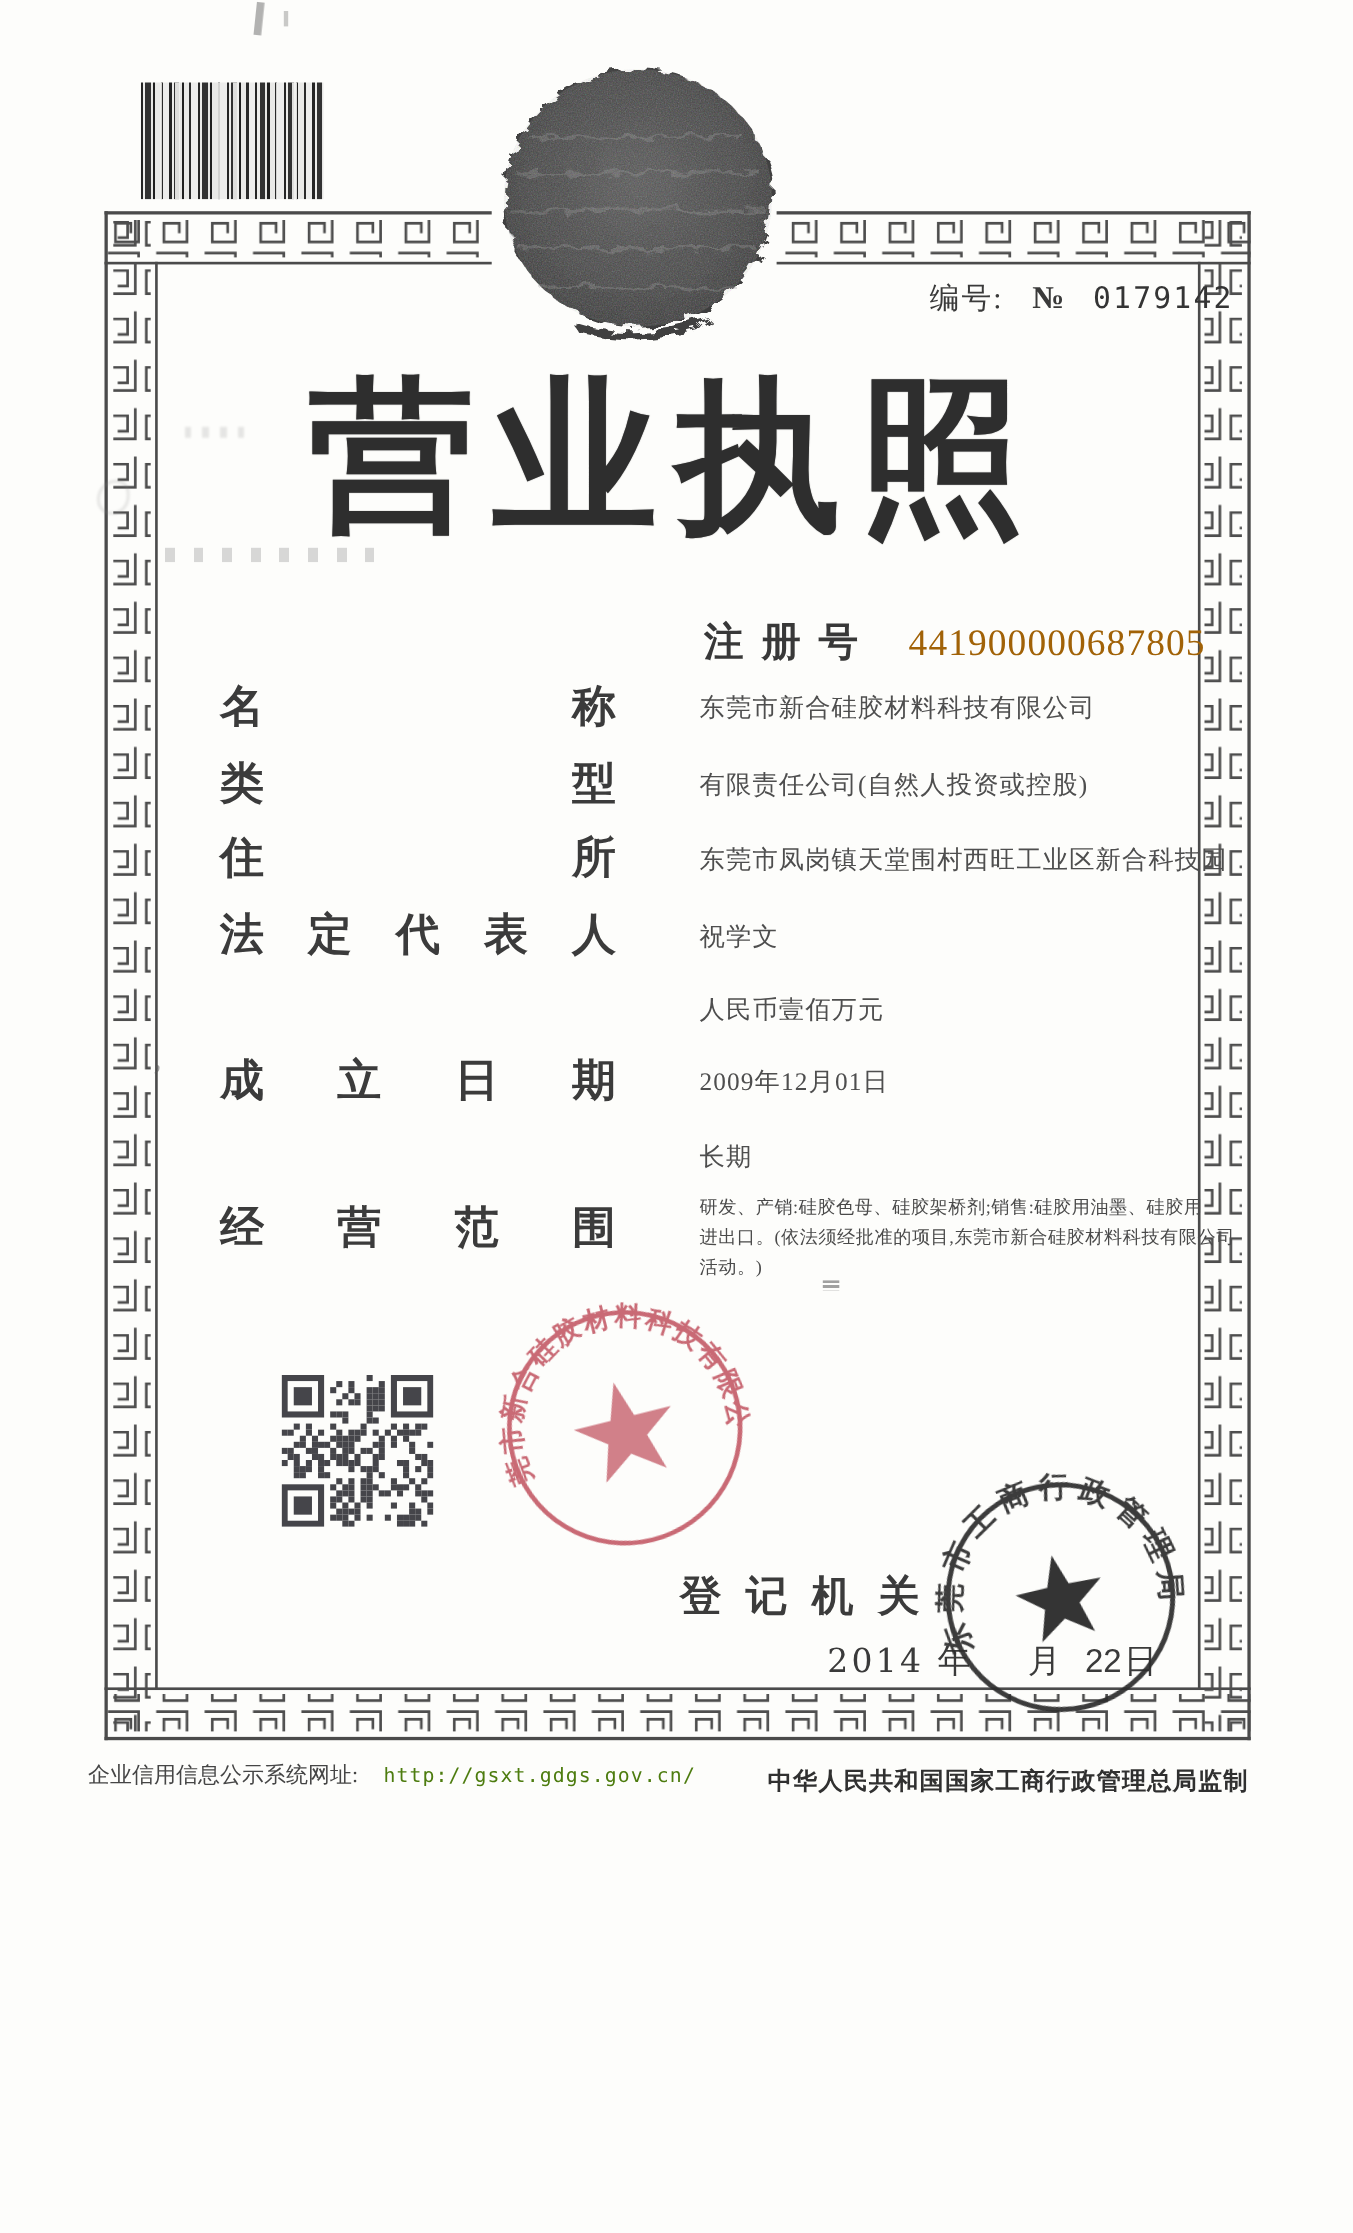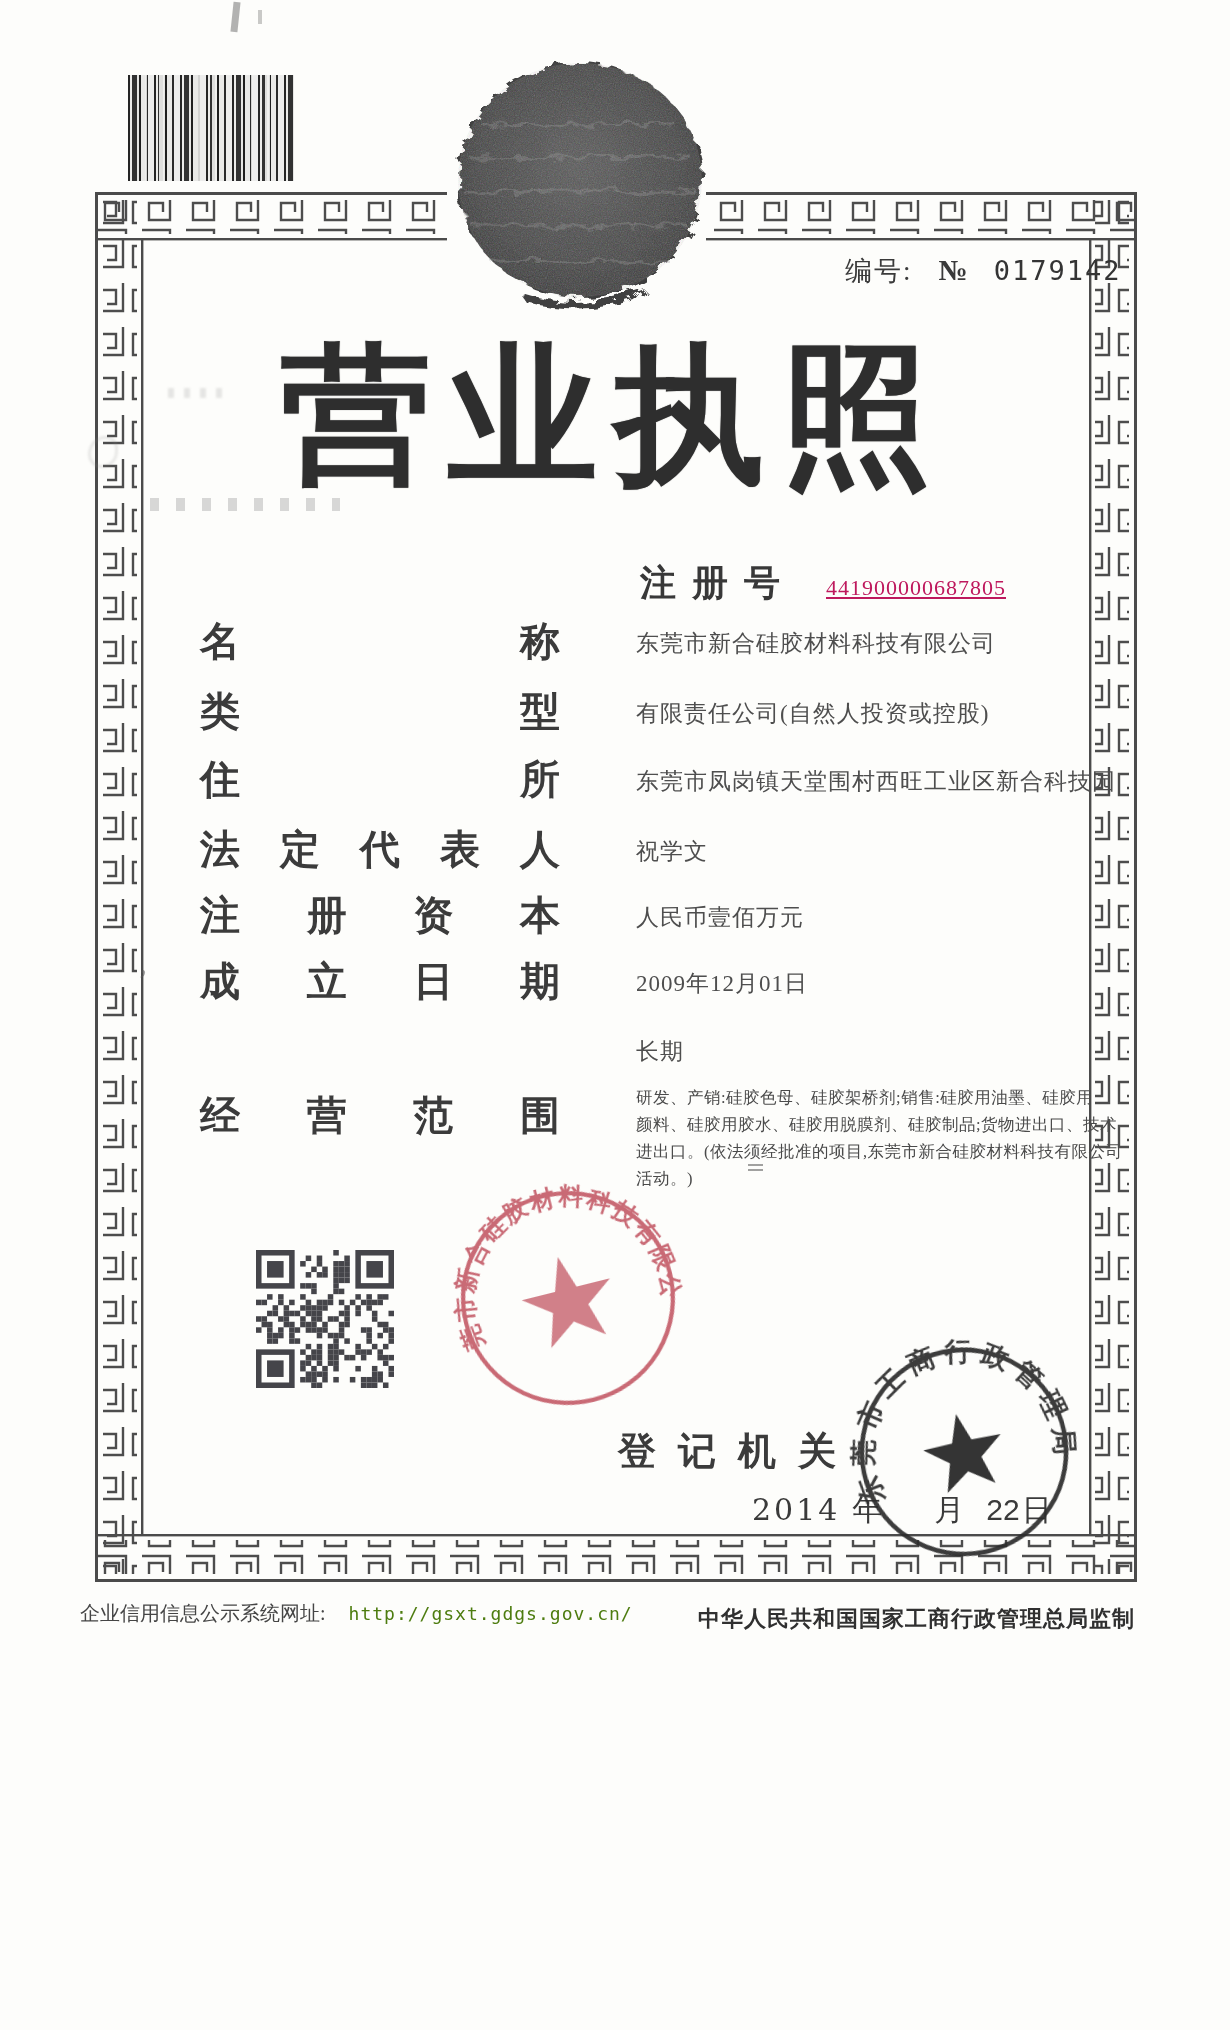--- a/index.html
+++ b/index.html
@@ -39,21 +39,21 @@
     display:flex;justify-content:space-between;align-items:center;
     font-size:150px;font-weight:900;color:#2e2e2e;line-height:1;
     text-shadow:0 0 1px rgba(40,40,40,.65);
     filter:blur(.3px);
   }
 
   .regno-line{
     position:absolute;left:640px;top:540px;display:flex;align-items:baseline;gap:30px;color:#383838;
   }
   .regno-label{font-size:36px;font-weight:600;letter-spacing:16px;margin-top:19px;}
-  .regno-value{font-size:22px;letter-spacing:1px;color:#be185d;text-decoration:underline;}
+  .regno-value{font-size:34px;letter-spacing:1px;color:#a16207;}
 
   
   .row{position:absolute;left:0;width:1230px;height:50px;}
   .rlabel{
     position:absolute;left:200px;top:0;width:360px;
     font-size:40px;font-weight:600;color:#3b3b3b;line-height:48px;
     text-align:justify;text-align-last:justify;
   }
   .rvalue{
     position:absolute;left:636px;top:11px;white-space:nowrap;
@@ -204,36 +204,34 @@
   </div>
   <div class="row" style="top:756px">
     <span class="rlabel">住所</span>
     <span class="rvalue">东莞市凤岗镇天堂围村西旺工业区新合科技园</span>
   </div>
   <div class="row" style="top:826px">
     <span class="rlabel">法定代表人</span>
     <span class="rvalue">祝学文</span>
   </div>
   <div class="row" style="top:892px">
-    <span class="rlabel">注册资本</span>
     <span class="rvalue">人民币壹佰万元</span>
   </div>
   <div class="row" style="top:958px">
     <span class="rlabel">成立日期</span>
     <span class="rvalue">2009年12月01日</span>
   </div>
   <div class="row" style="top:1026px">
     <span class="rvalue">长期</span>
   </div>
 
   <div class="row" style="top:1092px">
     <span class="rlabel">经营范围</span>
     <div class="scope-lines">
       <div class="scope-line">研发、产销:硅胶色母、硅胶架桥剂;销售:硅胶用油墨、硅胶用</div>
-      <div class="scope-line">颜料、硅胶用胶水、硅胶用脱膜剂、硅胶制品;货物进出口、技术</div>
       <div class="scope-line">进出口。(依法须经批准的项目,东莞市新合硅胶材料科技有限公司</div>
       <div class="scope-line">活动。)</div>
     </div>
   </div>
   <div class="scope-mark art"></div>
 
   <svg class="qr" id="qr" width="138" height="138" viewBox="0 0 138 138">
       <rect x="0" y="49.67999999999999" width="5.52" height="5.52" fill="#45454a"></rect>
       <rect x="0" y="66.24" width="5.52" height="5.52" fill="#45454a"></rect>
       <rect x="0" y="77.28" width="5.52" height="5.52" fill="#45454a"></rect>

